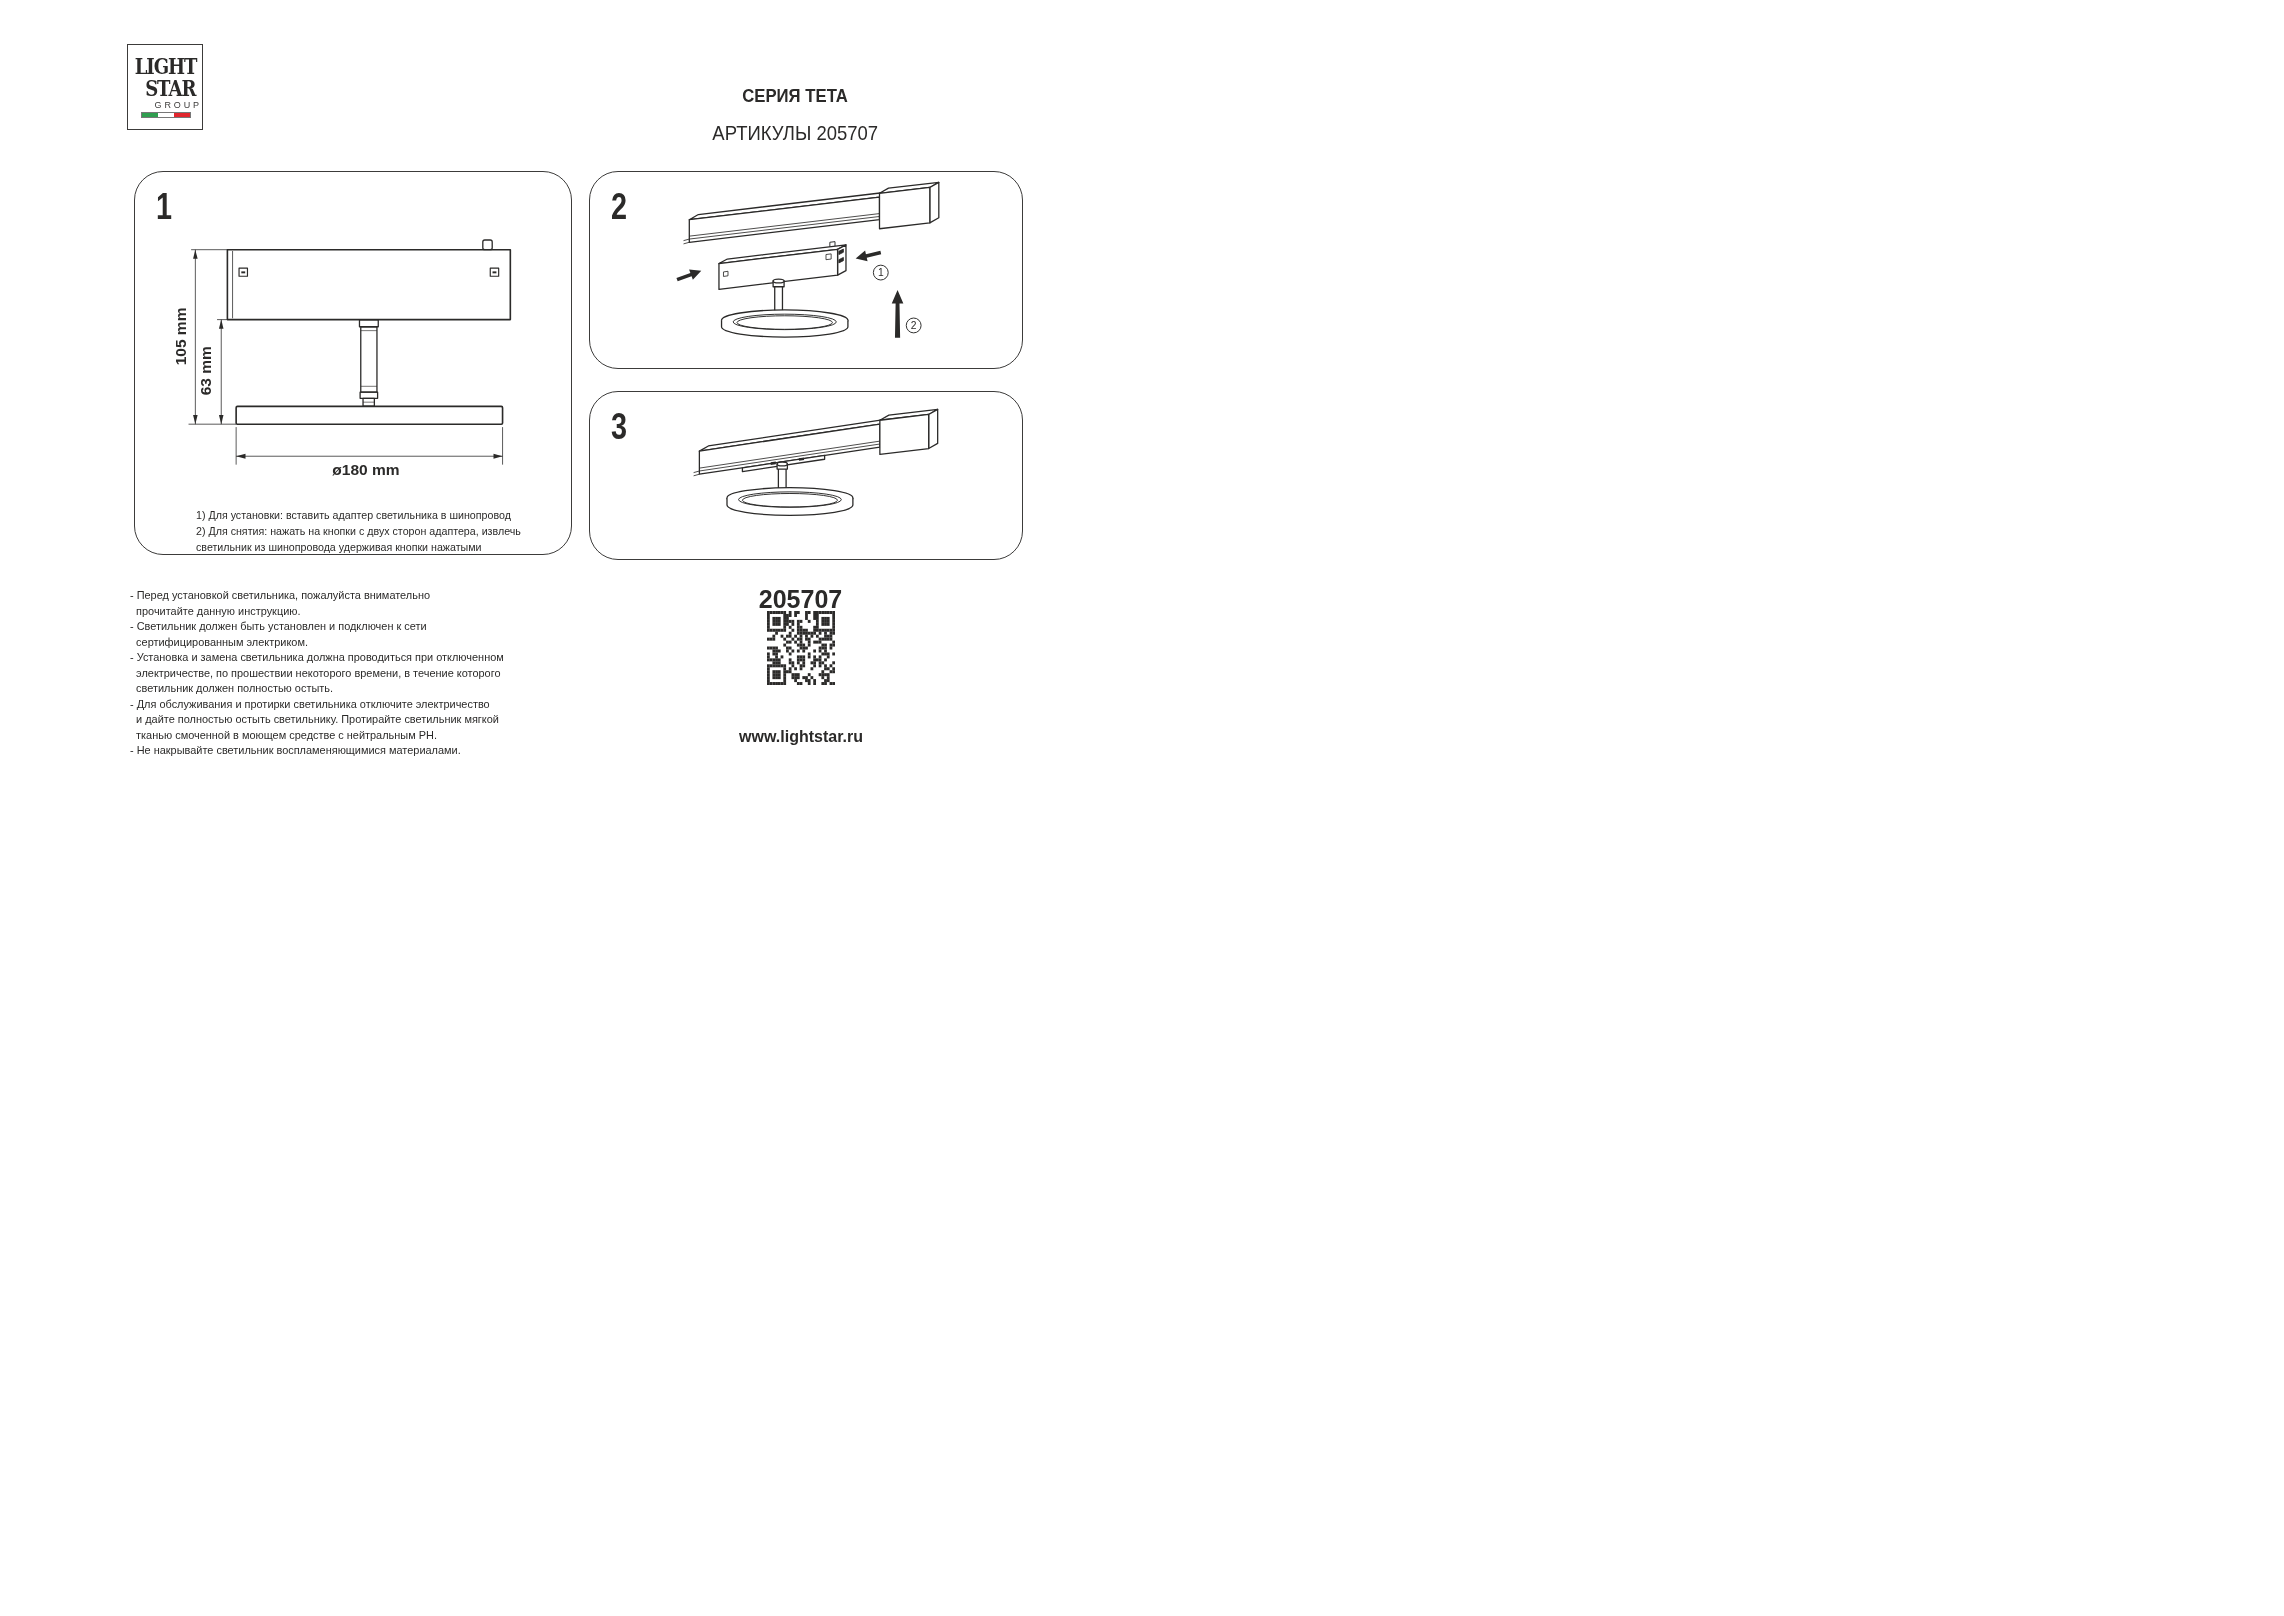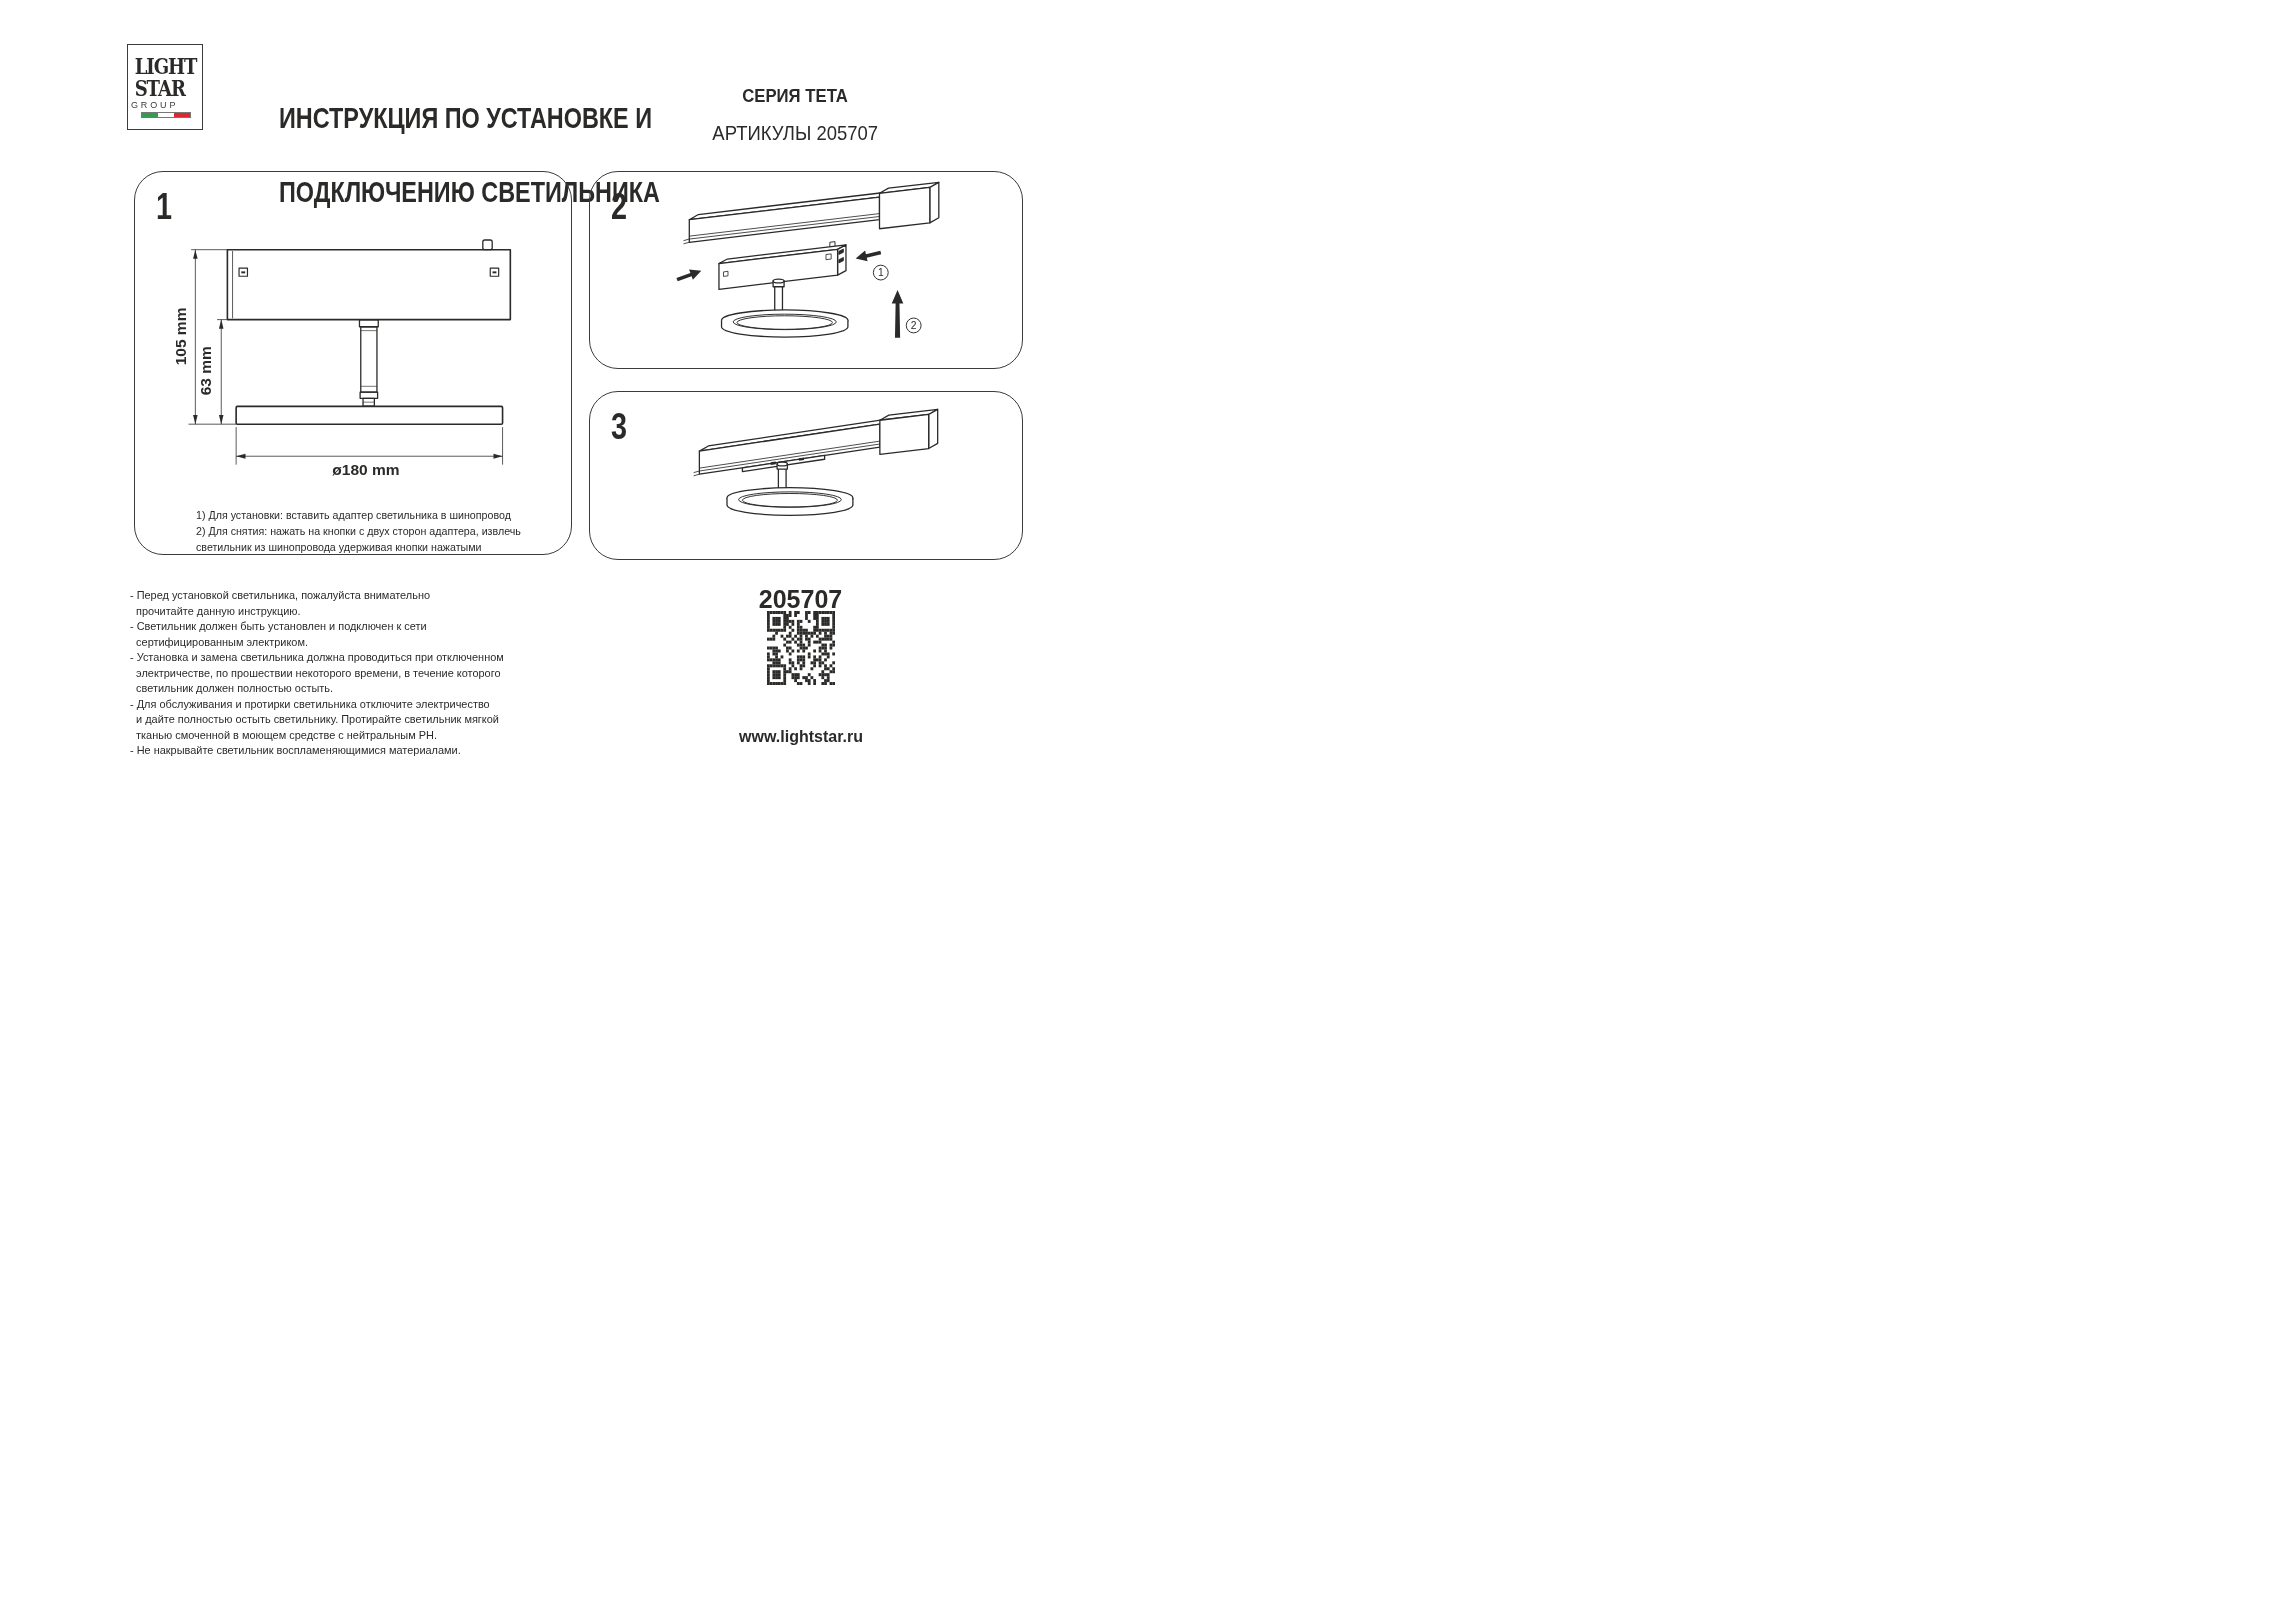--- a/index.html
+++ b/index.html
@@ -3,21 +3,21 @@
 <meta charset="utf-8">
 <style>
   html,body{margin:0;padding:0;background:#fff;}
   .page{position:relative;width:1142px;height:808px;background:#fff;overflow:hidden;
         font-family:"Liberation Sans",sans-serif;color:var(--ink,#2b2a29);}
   .cond{display:inline-block;transform:scaleX(0.85);transform-origin:left top;white-space:pre;}
   .cond-c{display:inline-block;transform:scaleX(0.88);transform-origin:center top;white-space:pre;}
 
   
   .logo{position:absolute;left:127px;top:44px;width:76px;height:86px;
-        border:1.3px solid #3c3b3a;text-align:left;box-sizing:border-box;}
+        border:1.3px solid #3c3b3a;text-align:right;box-sizing:border-box;}
   .logo .w1,.logo .w2{font-family:"DejaVu Serif",serif;font-weight:bold;font-size:22px;
         line-height:21.5px;letter-spacing:-1.3px;display:block;transform:scaleX(0.82);transform-origin:center;}
   .logo .w1{margin-top:11px;}
   .logo .w3{display:block;margin-top:1px;font-size:9px;letter-spacing:2.9px;text-indent:2.9px;
         color:#3c3b3a;font-weight:normal;}
   .flag{position:absolute;left:13px;bottom:11px;width:48px;height:3.9px;border:0.7px solid #777;
         display:flex;box-sizing:content-box;}
   .flag i{flex:1;}
   .title{position:absolute;left:240px;top:62px;font-weight:bold;font-size:30px;line-height:37px;}
   .hdr-right{position:absolute;left:665px;top:61px;width:260px;text-align:center;}
@@ -58,26 +58,20 @@
     <span class="w1">LIGHT</span>
     <span class="w2">STAR</span>
     <span class="w3">GROUP</span>
     <span class="flag">
       <i style="background:var(--flag-green,#2f9e4f)"></i>
         <i style="background:var(--flag-white,#fff)"></i>
         <i style="background:var(--flag-red,#e0262d)"></i>
     </span>
   </div>
 
-  <div class="title">
-    <span class="cond" style="transform:scaleX(0.78)">
-      <span>ИНСТРУКЦИЯ ПО УСТАНОВКЕ И</span><br>
-      <span>ПОДКЛЮЧЕНИЮ СВЕТИЛЬНИКА</span>
-    </span>
-  </div>
 
   <div class="hdr-right">
     <div class="series"><span class="cond-c">СЕРИЯ ТЕТА</span></div>
     <div class="articles"><span class="cond-c">АРТИКУЛЫ 205707</span></div>
   </div>
 
   <div class="panel p1">
     <span class="panel-num">1</span>
 
     <svg viewBox="0 0 672 590">

